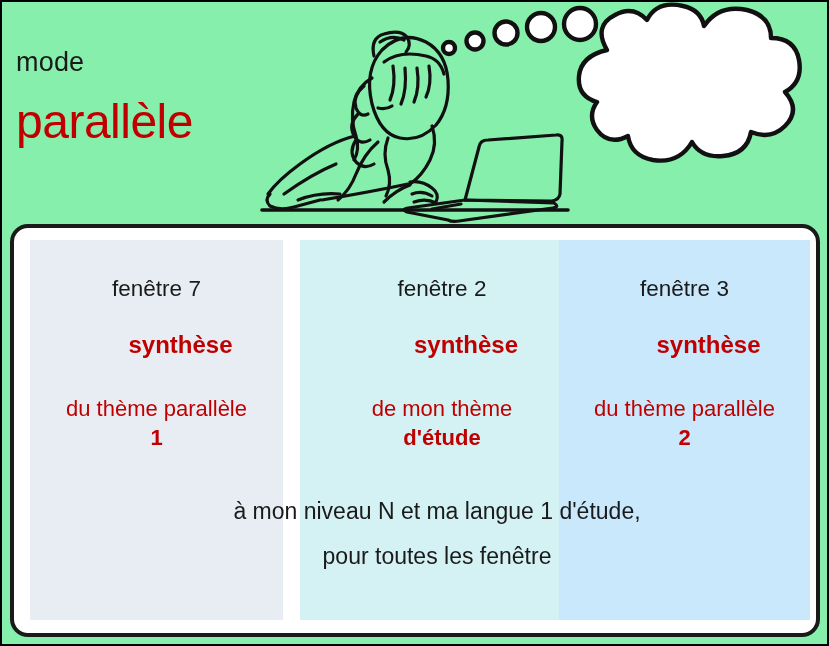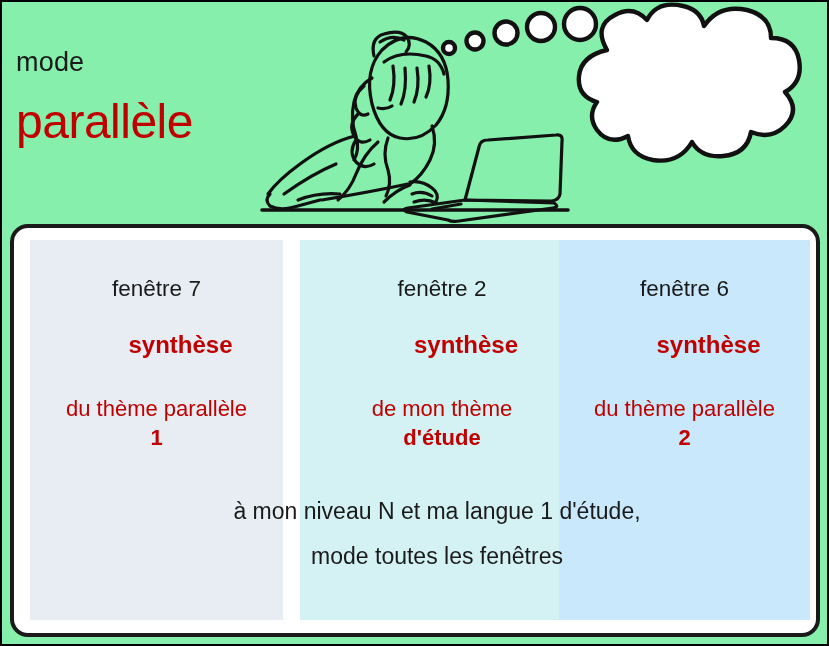--- a/index.html
+++ b/index.html
@@ -265,28 +265,28 @@
         <div class="synth">synthèse</div>
         <div class="sub">
           <span>de mon thème</span>
           <span class="num" style="font-weight:bold">d'étude</span>
         </div>
       </div>
     </div>
 
     <div class="col col-3">
       <div class="col-inner">
-        <div class="win-label">fenêtre 6</div>
+        <div class="win-label">fenêtre 3</div>
         <div class="synth">synthèse</div>
         <div class="sub">
           <span>du thème parallèle</span>
           <span class="num">2</span>
         </div>
       </div>
     </div>
   </div>
 
   <div class="footer-note">
     <div>à mon niveau N  et ma langue 1 d'étude,</div>
-    <div>mode toutes les fenêtres</div>
+    <div>pour toutes les fenêtre</div>
   </div>
 
 </div>
 
 </body></html>

